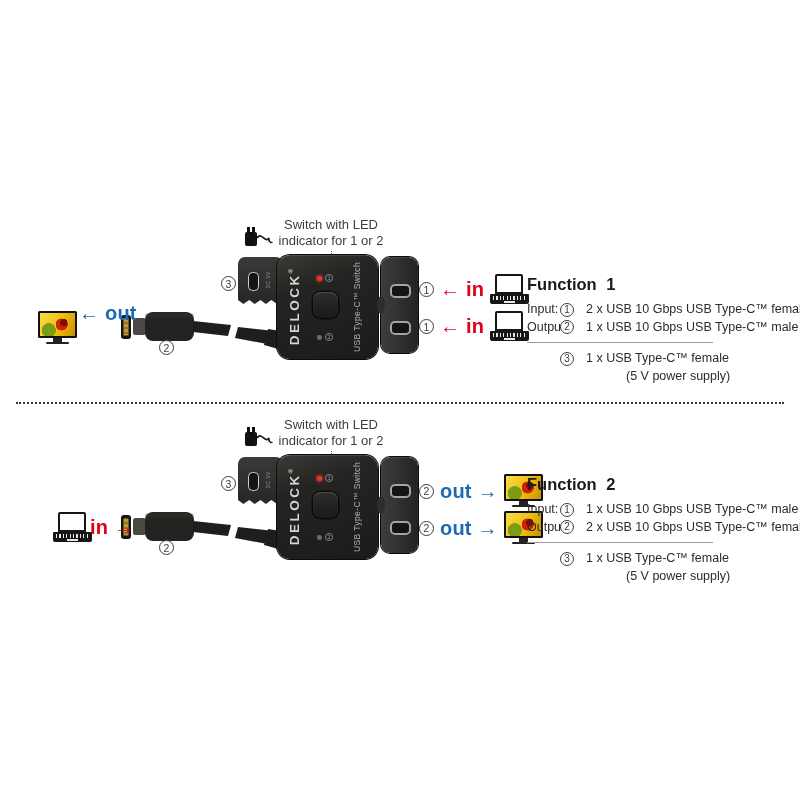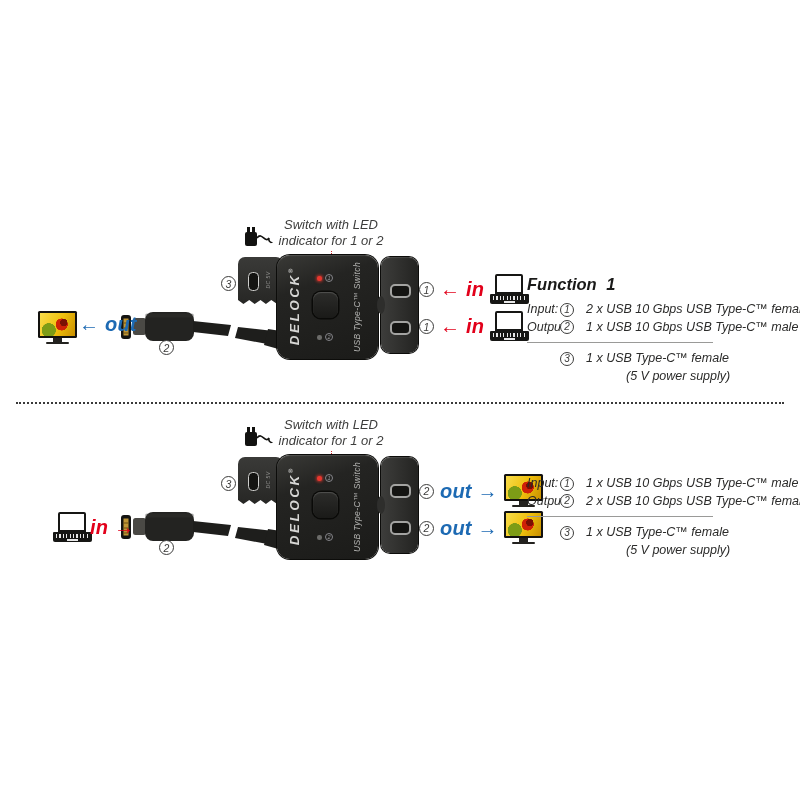--- a/index.html
+++ b/index.html
@@ -1,17 +1,17 @@
 <!DOCTYPE html>
 <html><head>
 <meta charset="utf-8">
 <style>
   html,body{margin:0;padding:0;background:#fff;}
   .canvas{position:relative;width:800px;height:800px;background:#fff;overflow:hidden;
-          font-family:"Liberation Sans",sans-serif;color:#3c3c3b;font-style:italic;}
+          font-family:"Liberation Sans",sans-serif;color:#3c3c3b;}
   .abs{position:absolute;}
   .section{position:absolute;left:0;width:800px;height:200px;}
 
   
   .switch-label{left:231px;top:2px;width:200px;text-align:center;font-size:13px;line-height:16px;color:#3d3d3c;}
   .pointer-line{left:331px;top:36px;height:43px;width:0;border-left:1.5px dotted #cc2229;}
 
   
   .adapter{left:243px;top:10px;width:30px;height:28px;}
   .adapter .plug{position:absolute;left:2px;top:7px;width:12px;height:14px;background:#121210;border-radius:2px;}
@@ -177,21 +177,21 @@
       </span>
     </div>
 
     <div class="monitor abs" style="left:38px;top:96px;">
       <div class="frame">
           <div class="pic"></div>
         </div>
         <div class="neck"></div>
         <div class="foot"></div>
     </div>
-    <div class="abs dirtext blue" style="left:79px;top:98px;text-align:right;">
+    <div class="abs dirtext blue" style="left:79px;top:87px;text-align:right;">
       <span>←</span> <span>out</span>
     </div>
 
     <div class="abs info">
       <div class="info-title">Function 1</div>
       <div class="info-row">
         <span class="key">Input:</span>
         <span class="circ sm">1</span>
         <span class="txt">2 x USB 10 Gbps USB Type-C™ female</span>
       </div>
@@ -296,20 +296,21 @@
         <div class="base">
           <div class="keys"></div>
           <div class="space"></div>
         </div>
     </div>
     <div class="abs dirtext red" style="left:90px;top:101px;">
       <span>in</span> <span>→</span>
     </div>
 
     <div class="abs info">
+      <div class="info-title">Function 2</div>
       <div class="info-row">
         <span class="key">Input:</span>
         <span class="circ sm">1</span>
         <span class="txt">1 x USB 10 Gbps USB Type-C™ male</span>
       </div>
       <div class="info-row">
         <span class="key">Output:</span>
         <span class="circ sm">2</span>
         <span class="txt">2 x USB 10 Gbps USB Type-C™ female</span>
       </div>

